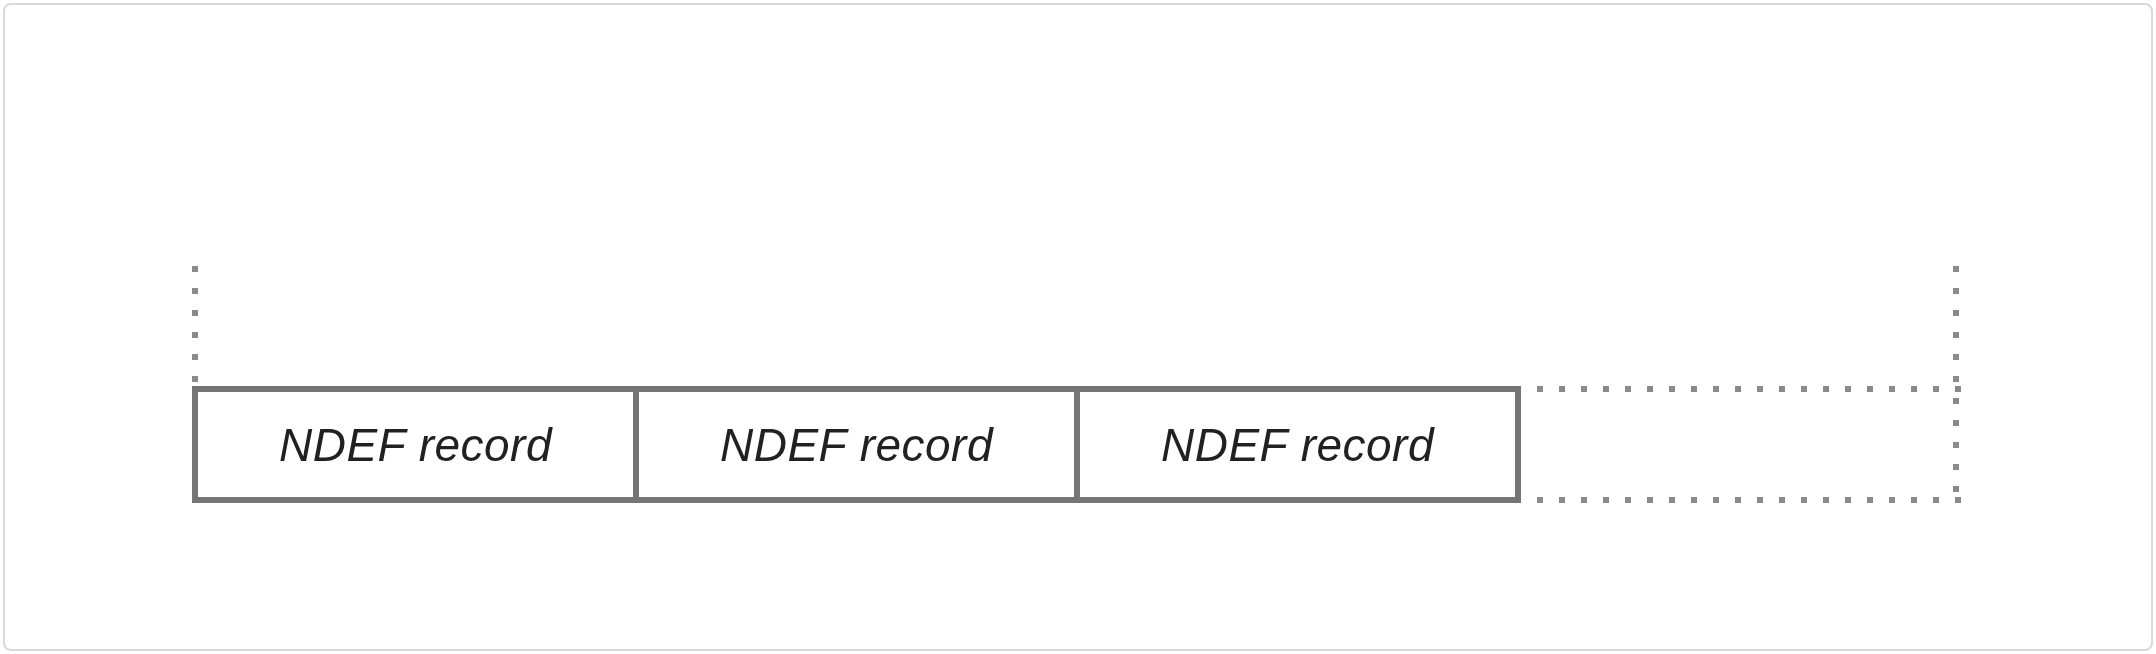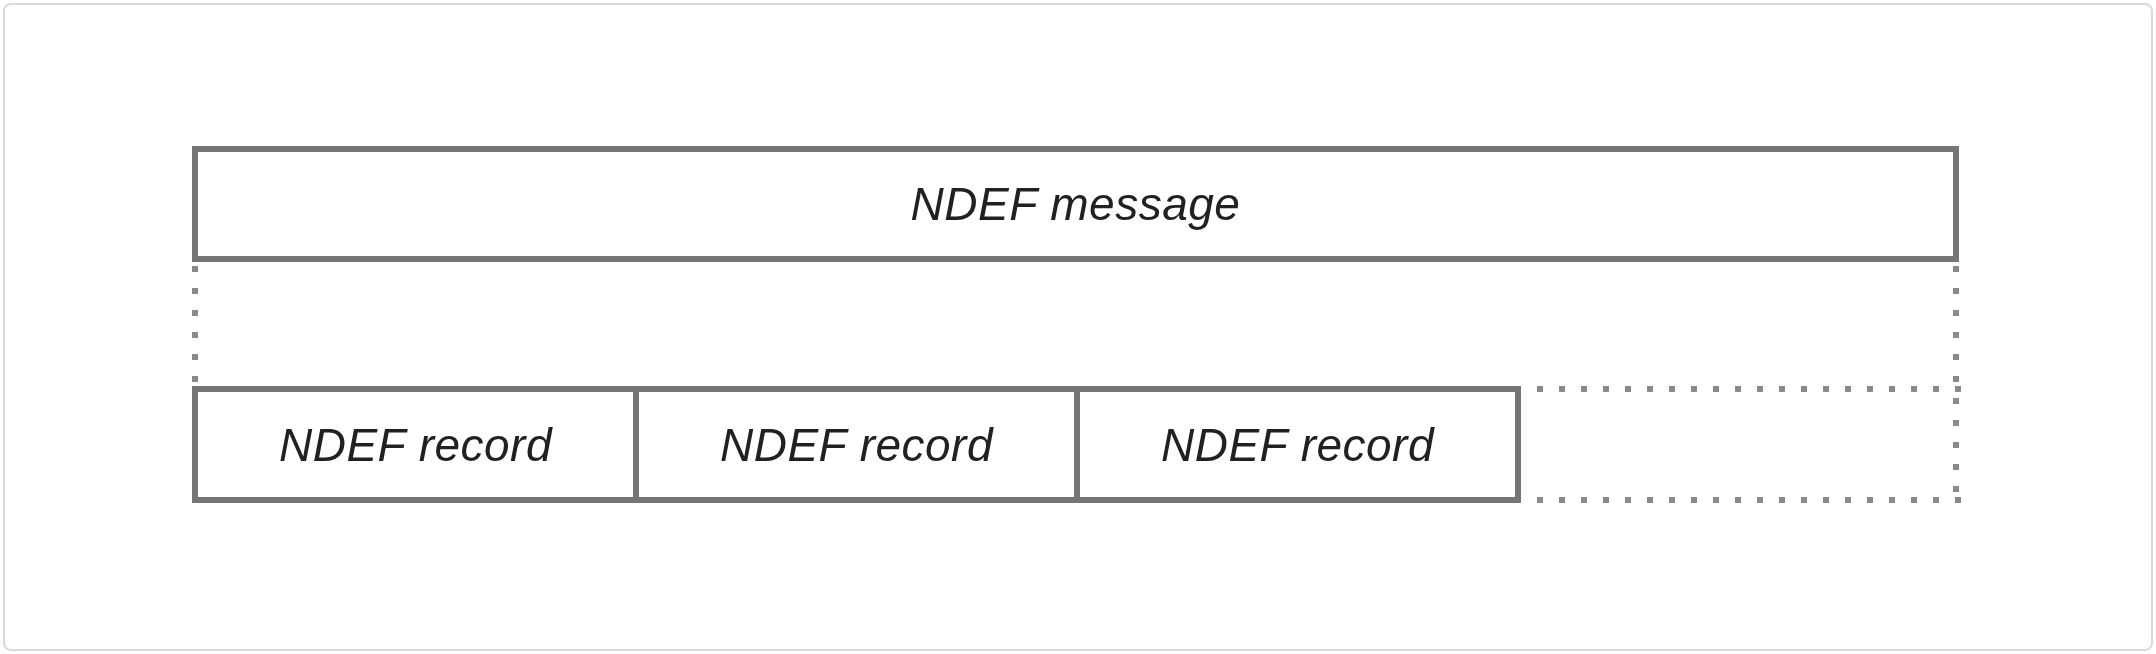--- a/index.html
+++ b/index.html
@@ -81,23 +81,20 @@
   .continuation-top    { left: 1537px; top: 386px; width: 424px; }
   .continuation-bottom { left: 1537px; top: 497px; width: 424px; }
 </style>
 </head>
 <body>
 
 <div class="stage">
 
   <div class="frame"></div>
 
-  <div class="box message-box">
-    <span class="label">NDEF message</span>
-  </div>
 
   <div class="dotted v connector-left"></div>
 
   <div class="dotted v connector-right"></div>
 
   <div class="box record-1">
     <span class="label">NDEF record</span>
   </div>
 
   <div class="box record-2">

